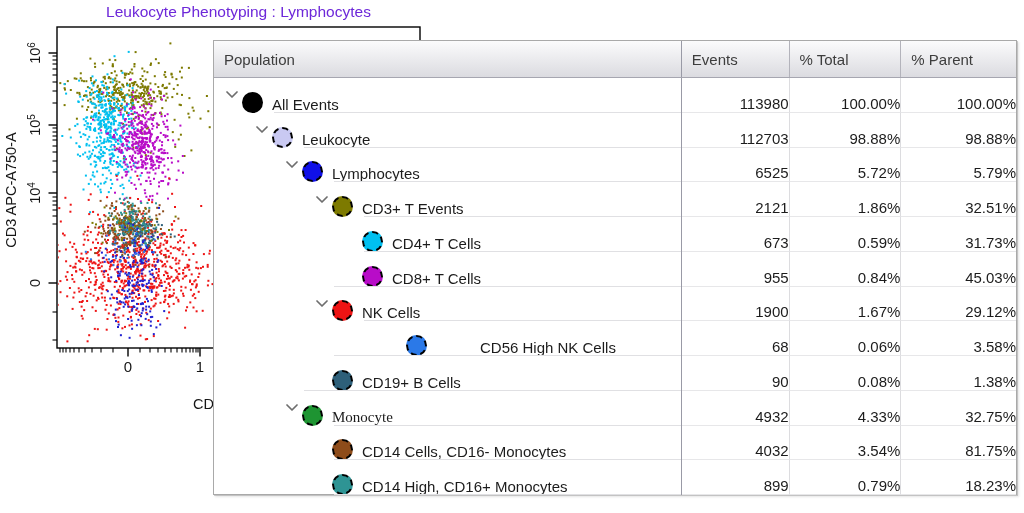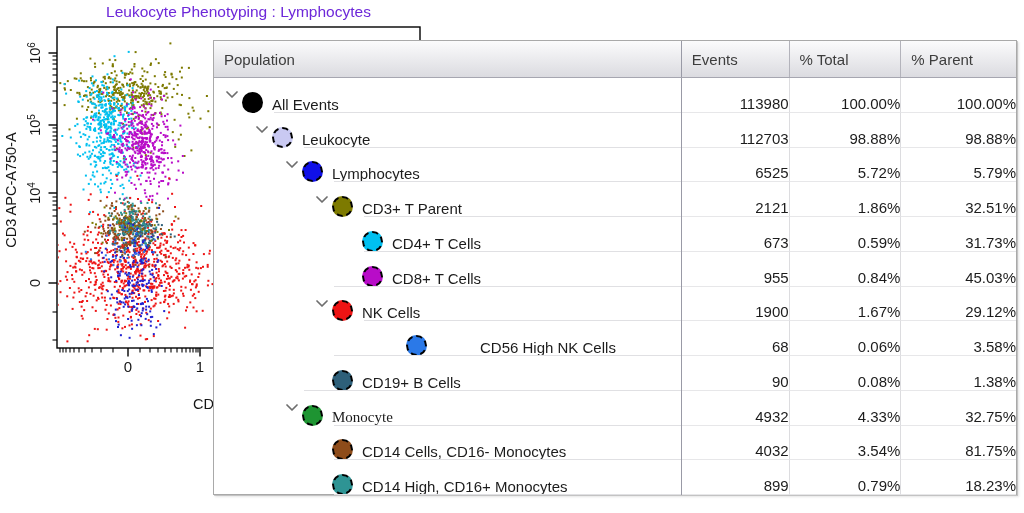--- a/index.html
+++ b/index.html
@@ -2996,21 +2996,21 @@
         </div>
         <div class="trow">
           <div class="cell pop" style="padding-left: 98px;">
             <div class="stepline" style="left: 150px;"></div>
             <span class="chevbox">
               <svg width="12" height="8" viewBox="0 0 12 8">
                 <path d="M1 1 L6 6 L11 1" fill="none" stroke="#6e6e6e" stroke-width="1.7" stroke-linecap="round" stroke-linejoin="round"></path>
               </svg>
             </span>
             <span class="dot" style="background: rgb(125, 122, 0);"></span>
-            <span class="plabel">CD3+ T Parent</span>
+            <span class="plabel">CD3+ T Events</span>
           </div>
           <div class="cell num ev">2121</div>
           <div class="cell num tot">1.86%</div>
           <div class="cell num par">32.51%</div>
         </div>
         <div class="trow">
           <div class="cell pop" style="padding-left: 128px;">
             <div class="stepline" style="left: 150px;"></div>
             <span class="chevbox"></span>
             <span class="dot" style="background: rgb(0, 192, 240);"></span>

